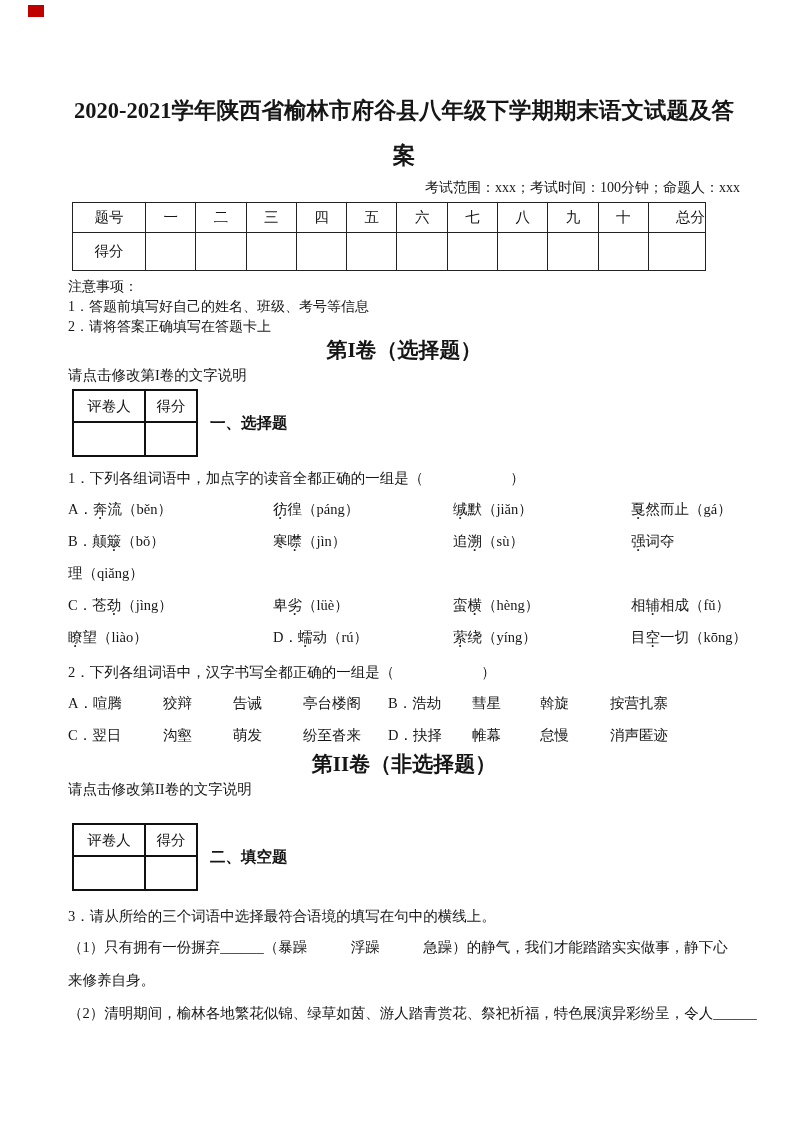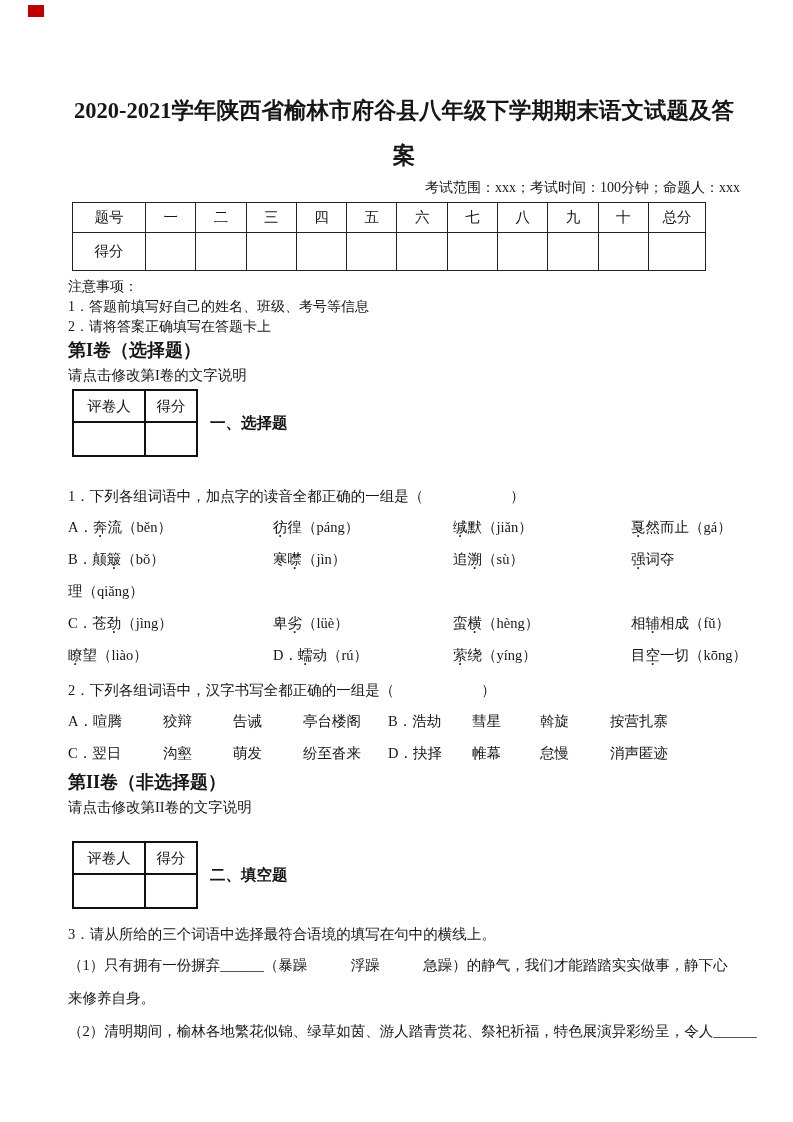--- a/index.html
+++ b/index.html
@@ -38,46 +38,46 @@
     table-layout:fixed;
   }
   .score-table td {
     border:1.5px solid #222;
     text-align:center;
     font-size:14.5px;
     height:30px;
   }
   .score-table tr:nth-child(2) td { height:38px; }
   .score-table td:first-child { width:73px; }
-  .score-table td:last-child  { width:57px; }
+  .score-table td:last-child  { width:57px;text-align:right; }
   .notes { margin-top:6px; font-size:14px; line-height:20px; }
   .part-title {
     margin-top:2px;
-    text-align:left;
+    text-align:center;
     font-weight:bold;
-    font-size:18px; line-height:22px;
+    font-size:21px; line-height:22px;
   }
   .edit-hint { margin-top:4px; font-size:14.5px; line-height:20px; cursor:pointer; }
   .grader-block {
     margin-top:4px;
     display:flex; align-items:center; gap:12px;
   }
   .grader-block.second { margin-top:24px; }
   .grader-table { margin-left:4px; }
   .grader-table td {
     border:2.5px solid #111;
     text-align:center;
     font-size:14.5px;
     height:32px;
   }
   .grader-table tr:nth-child(2) td { height:34px; }
   .grader-table td:first-child { width:72px; }
   .grader-table td:last-child  { width:52px; }
   .section-title { font-weight:bold; font-size:15.5px; }
-  .stem { margin-top:24px; line-height:30px; white-space:nowrap; }
+  .stem { margin-top:6px; line-height:30px; white-space:nowrap; }
   .stem.q2s { margin-top:4px; }
   .stem.q3s { margin-top:10px; }
   .q1-row {
     display:grid;
     grid-template-columns:205px 180px 178px 1fr;
     line-height:32px;
     white-space:nowrap;
   }
   .q-line { line-height:32px; }
   .q2-row {

